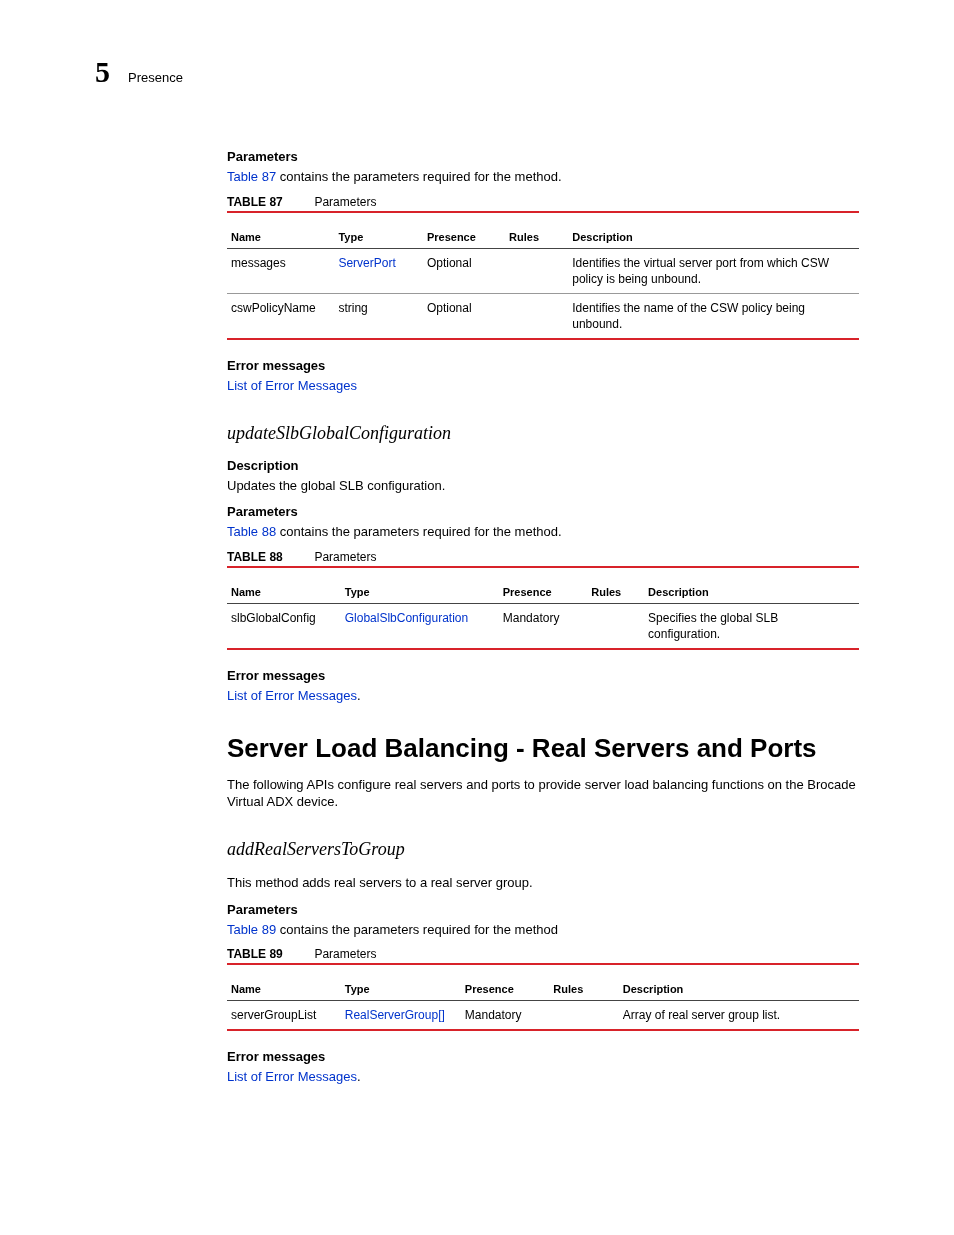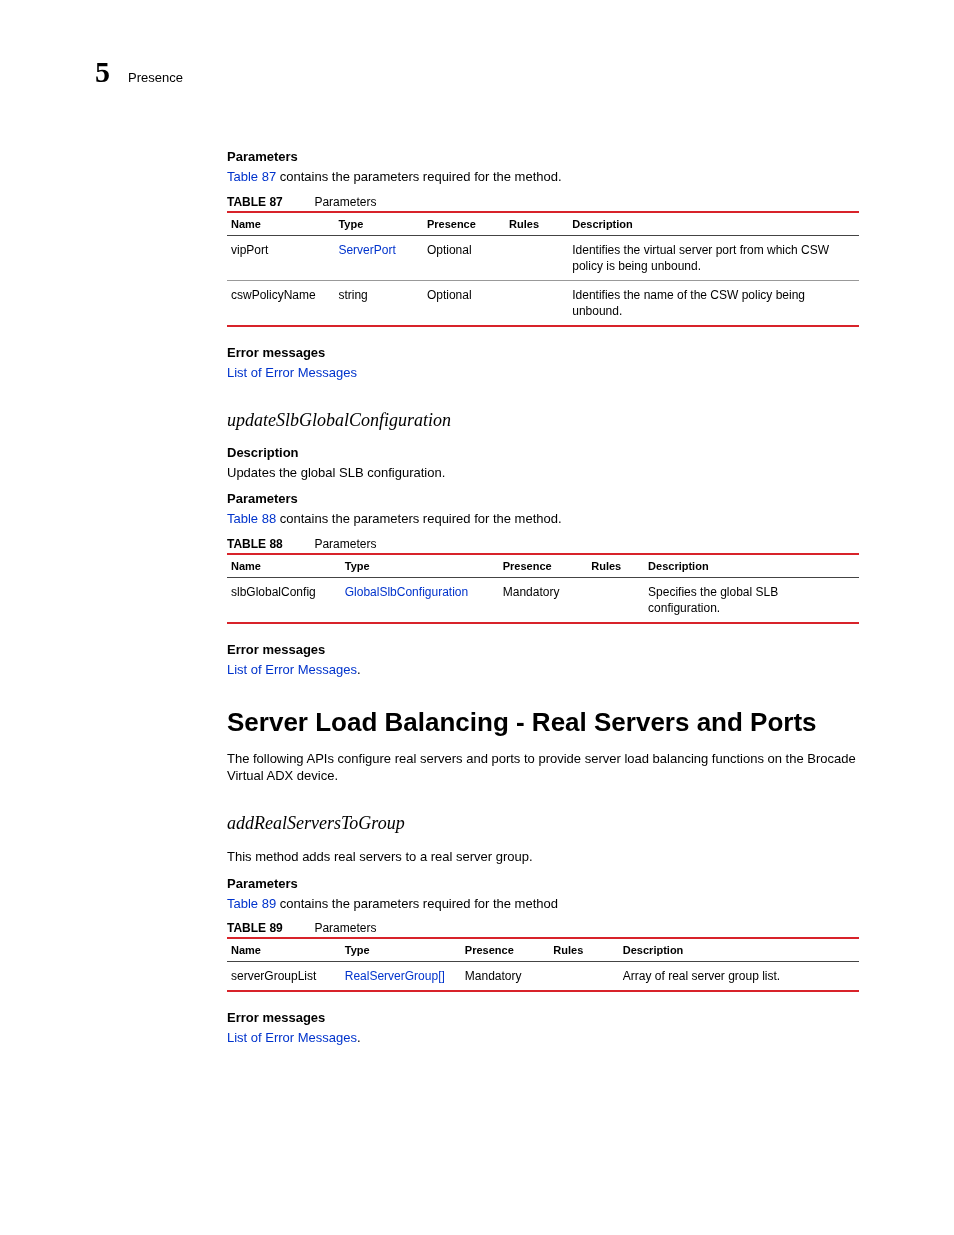--- a/index.html
+++ b/index.html
@@ -78,21 +78,21 @@
     border-collapse: collapse;
     font-size: 12px;
     border-top: 2px solid #d8232a;
     border-bottom: 2px solid #d8232a;
     margin-bottom: 18px;
   }
   table.param-table th {
     text-align: left;
     font-weight: bold;
     font-size: 11px;
-    padding: 5px 8px 5px 4px;
+    padding: 18px 8px 5px 4px;
     border-bottom: 1px solid #444;
     vertical-align: top;
   }
   table.param-table td {
     padding: 6px 8px 6px 4px;
     vertical-align: top;
     border-top: 1px solid #999;
     line-height: 1.35;
   }
   table.param-table tbody tr:first-child td {
@@ -131,21 +131,21 @@
         <tr>
           <th>Name</th>
           <th>Type</th>
           <th>Presence</th>
           <th>Rules</th>
           <th>Description</th>
         </tr>
       </thead>
       <tbody>
         <tr>
-          <td>vipPort</td>
+          <td>messages</td>
           <td><span class="link">ServerPort</span></td>
           <td>Optional</td>
           <td></td>
           <td>Identifies the virtual server port from which CSW policy is being unbound.</td>
         </tr>
         <tr>
           <td>cswPolicyName</td>
           <td>string</td>
           <td>Optional</td>
           <td></td>

